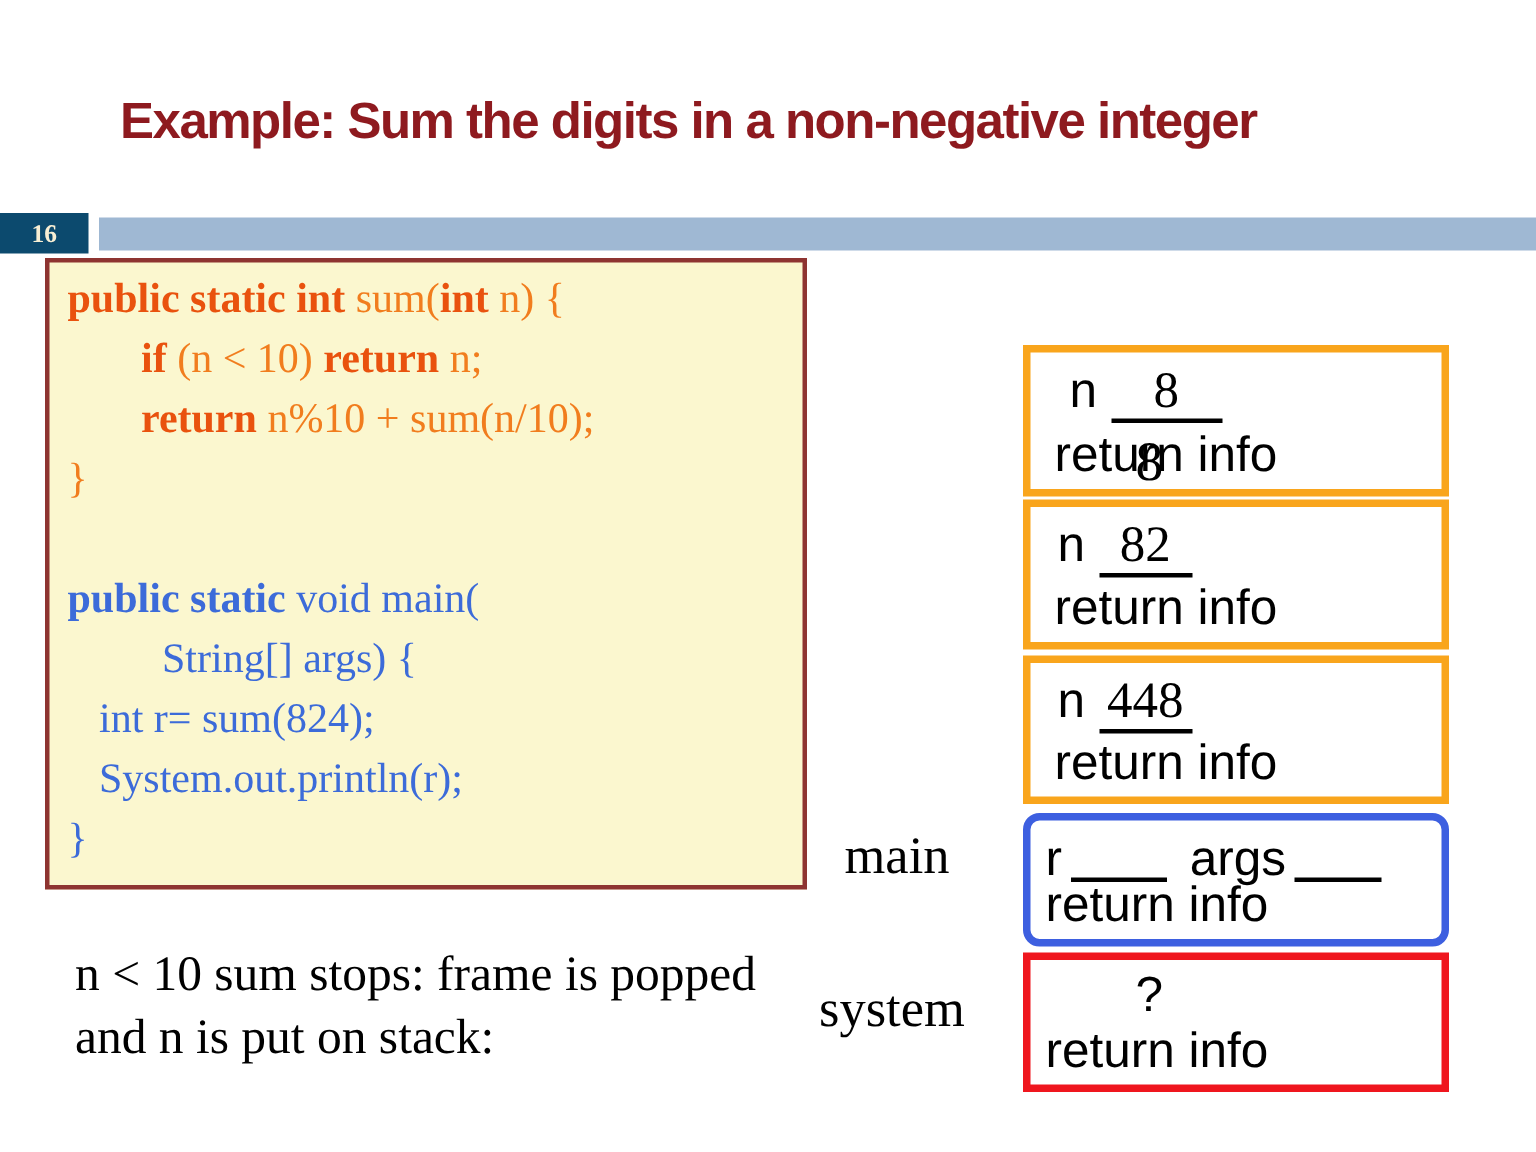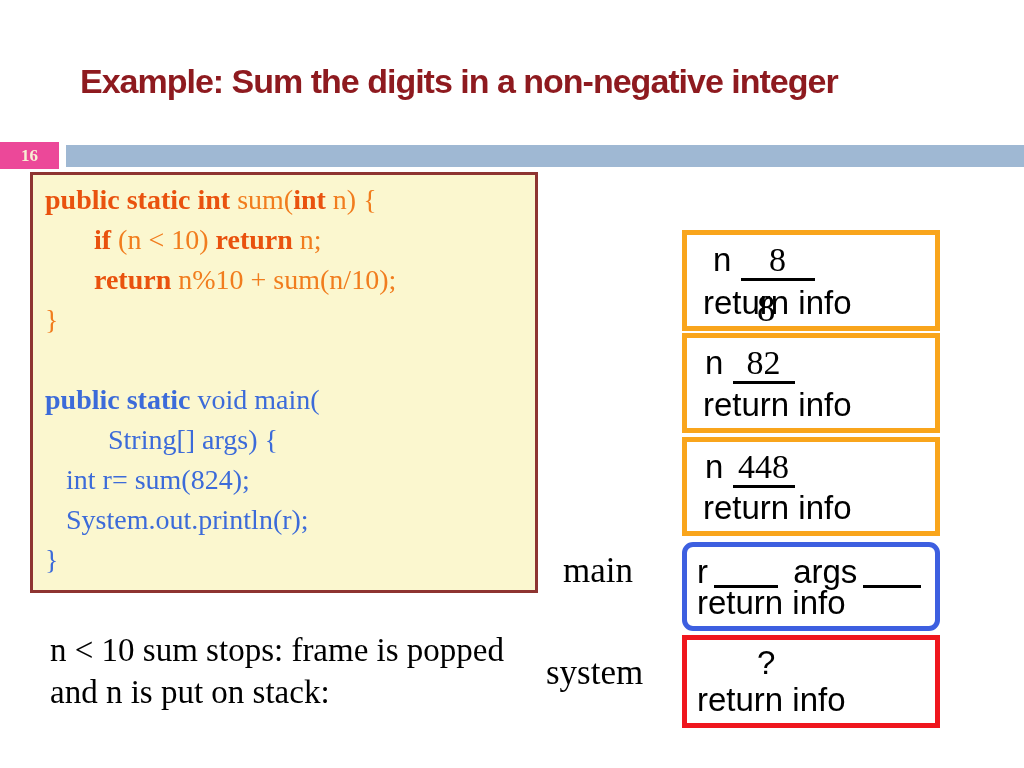--- a/index.html
+++ b/index.html
@@ -11,21 +11,21 @@
   }
   
   .title {
     position:absolute; left:80px; top:62px;
     font-family:Liberation Sans, sans-serif;
     font-size:34px; font-weight:bold; letter-spacing:-1px;
     color:#8E1A1F; white-space:nowrap;
   }
   .page-badge {
     position:absolute; left:0; top:142px; width:59px; height:27px;
-    background:#ec4899; display:flex; align-items:center; justify-content:center;
+    background:#0c4a6e; display:flex; align-items:center; justify-content:center;
   }
   .page-badge span {
     font-family:"Liberation Serif", serif; font-weight:bold;
     font-size:17px; color:#F8EFD4;
   }
   .header-bar {
     position:absolute; left:66px; top:145px; width:958px; height:22px;
     background:#9FB8D3;
   }
   
@@ -37,21 +37,21 @@
   .cl {
     font-family:Liberation Serif, serif;
     font-size:28px; line-height:40px; min-height:40px; white-space:pre;
   }
   .o-kw { color:#E9520E; font-weight:bold; }
   .o-pl { color:#F17D1E; }
   .b-kw { color:#3C6BD9; font-weight:bold;margin-top:14px; }
   .b-pl { color:#3C6BD9; }
   
   .frame {
-    position:absolute; left:682px; width:258px; background:#ffffff;
+    position:absolute; left:682px; width:284px; background:#ffffff;
   }
   .f-orange { border:5px solid #F9A51C; }
   .f-blue   { border:5px solid #3D5FE0; }
   .f-red    { border:5px solid #EF161E; }
   #frame-sum-8   { top:230px; height:101px; }
   #frame-sum-82  { top:333px; height:100px; }
   #frame-sum-824 { top:437px; height:99px;  }
   #frame-main    { top:542px; height:89px;border-radius:11px;  }
   #frame-system  { top:635px; height:93px;  }
   .fvar {

